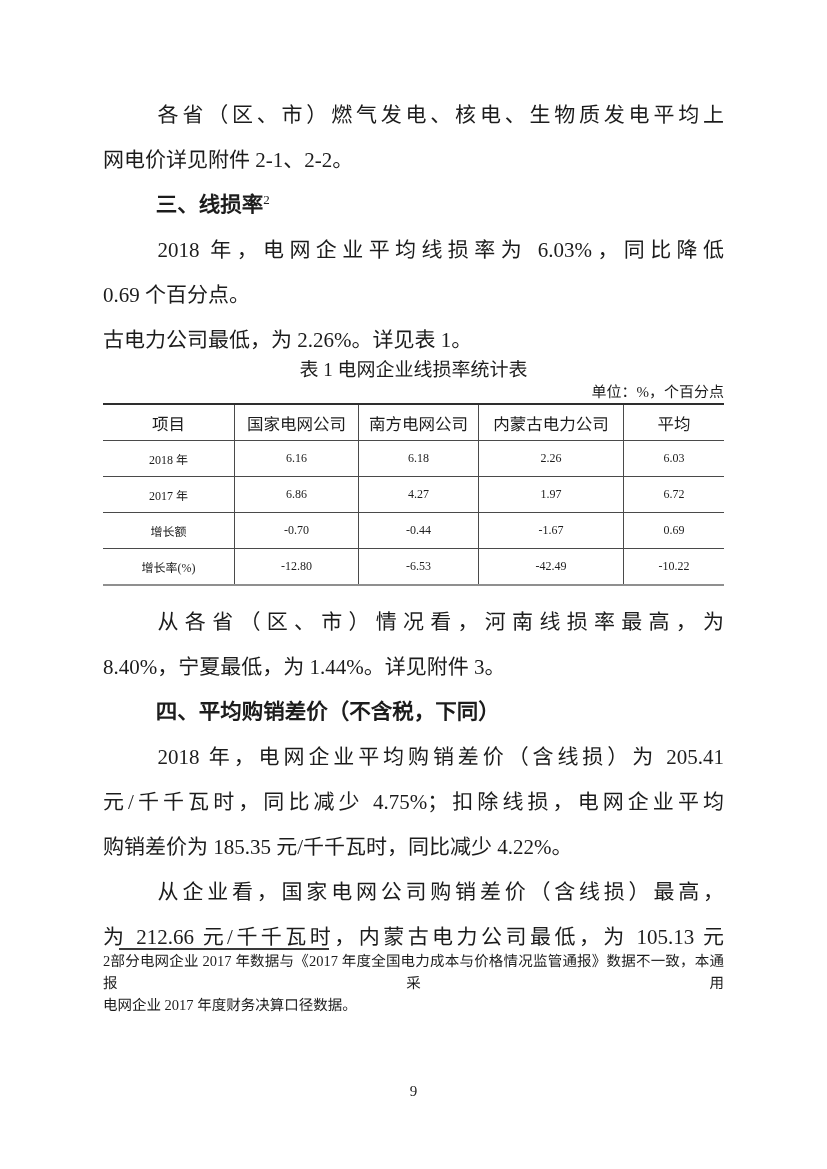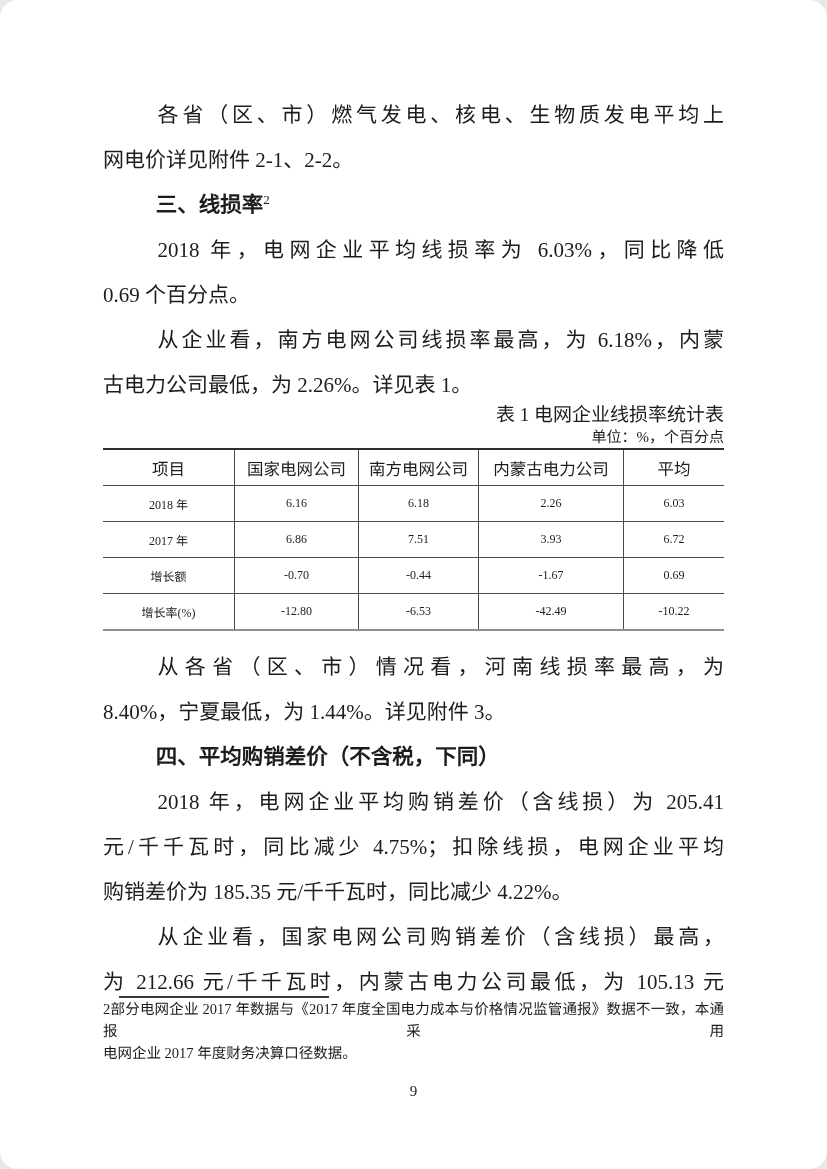--- a/index.html
+++ b/index.html
@@ -7,21 +7,20 @@
     position: relative;
     width: 827px;
     height: 1169px;
     margin: 0 auto;
     background: #ffffff;
     color: #1c1c1c;
     font-family: "Liberation Serif", "DejaVu Serif", serif;
     overflow: hidden;
     box-sizing: border-box;
     padding: 93px 103px 0 103px;
-    border-radius: 18px;
   }
   
   .line {
     height: 45px;
     line-height: 45px;
     font-size: 21px;
     text-align: justify;
     text-align-last: justify;
     text-justify: inter-character;
     overflow: hidden;
@@ -43,21 +42,21 @@
     font-family: "Liberation Serif", "DejaVu Serif", serif;
     font-weight: normal;
     vertical-align: super;
     line-height: 0;
   }
   
   .table-title {
     margin-top: -6px;
     line-height: 26px;
     font-size: 19px;
-    text-align: right;
+    text-align: center;
     font-weight: normal;
   }
   .table-unit {
     line-height: 18px;
     font-size: 15px;
     text-align: right;
     margin-bottom: 2px;
     font-family: Liberation Serif, serif;
   }
   
@@ -82,21 +81,21 @@
   }
   table.stat th { font-size: 16.5px; }
   table.stat td { font-size: 12px; }
   table.stat th + th, table.stat td + td { border-left: 1.5px solid #4a4a4a; }
   table.stat tbody tr td { border-top: 1.3px solid #4a4a4a; }
   .after-table { margin-top: 14px; }
   
   .footnote {
     position: absolute;
     left: 103px;
-    top: 996px;
+    top: 948px;
     width: 621px;
   }
   .fn-rule {
     margin-left: 16px;
     width: 210px;
     border-top: 2px solid #3a3a3a;
     height: 0;
   }
   .fn-line {
     font-size: 14.5px;
@@ -130,21 +129,20 @@
   </div>
 
   <h2 class="heading"><span>三、线损率</span><sup>2</sup></h2>
 
   <div class="para">
     <div class="line first">2018 年，电网企业平均线损率为 6.03%，同比降低</div>
     <div class="line last">0.69 个百分点。</div>
   </div>
 
   <div class="para">
-    <div class="line first">从企业看，南方电网公司线损率最高，为 6.18%，内蒙</div>
     <div class="line last">古电力公司最低，为 2.26%。详见表 1。</div>
   </div>
 
   <div class="table-title">表 1 电网企业线损率统计表</div>
   <div class="table-unit">单位：%，个百分点</div>
 
   <table class="stat">
     <colgroup>
       <col class="c0">
         <col class="c1">
@@ -165,22 +163,22 @@
       <tr>
         <td>2018 年</td>
         <td>6.16</td>
         <td>6.18</td>
         <td>2.26</td>
         <td>6.03</td>
       </tr>
       <tr>
         <td>2017 年</td>
         <td>6.86</td>
-        <td>7.51</td>
-        <td>3.93</td>
+        <td>4.27</td>
+        <td>1.97</td>
         <td>6.72</td>
       </tr>
       <tr>
         <td>增长额</td>
         <td>-0.70</td>
         <td>-0.44</td>
         <td>-1.67</td>
         <td>0.69</td>
       </tr>
       <tr>

